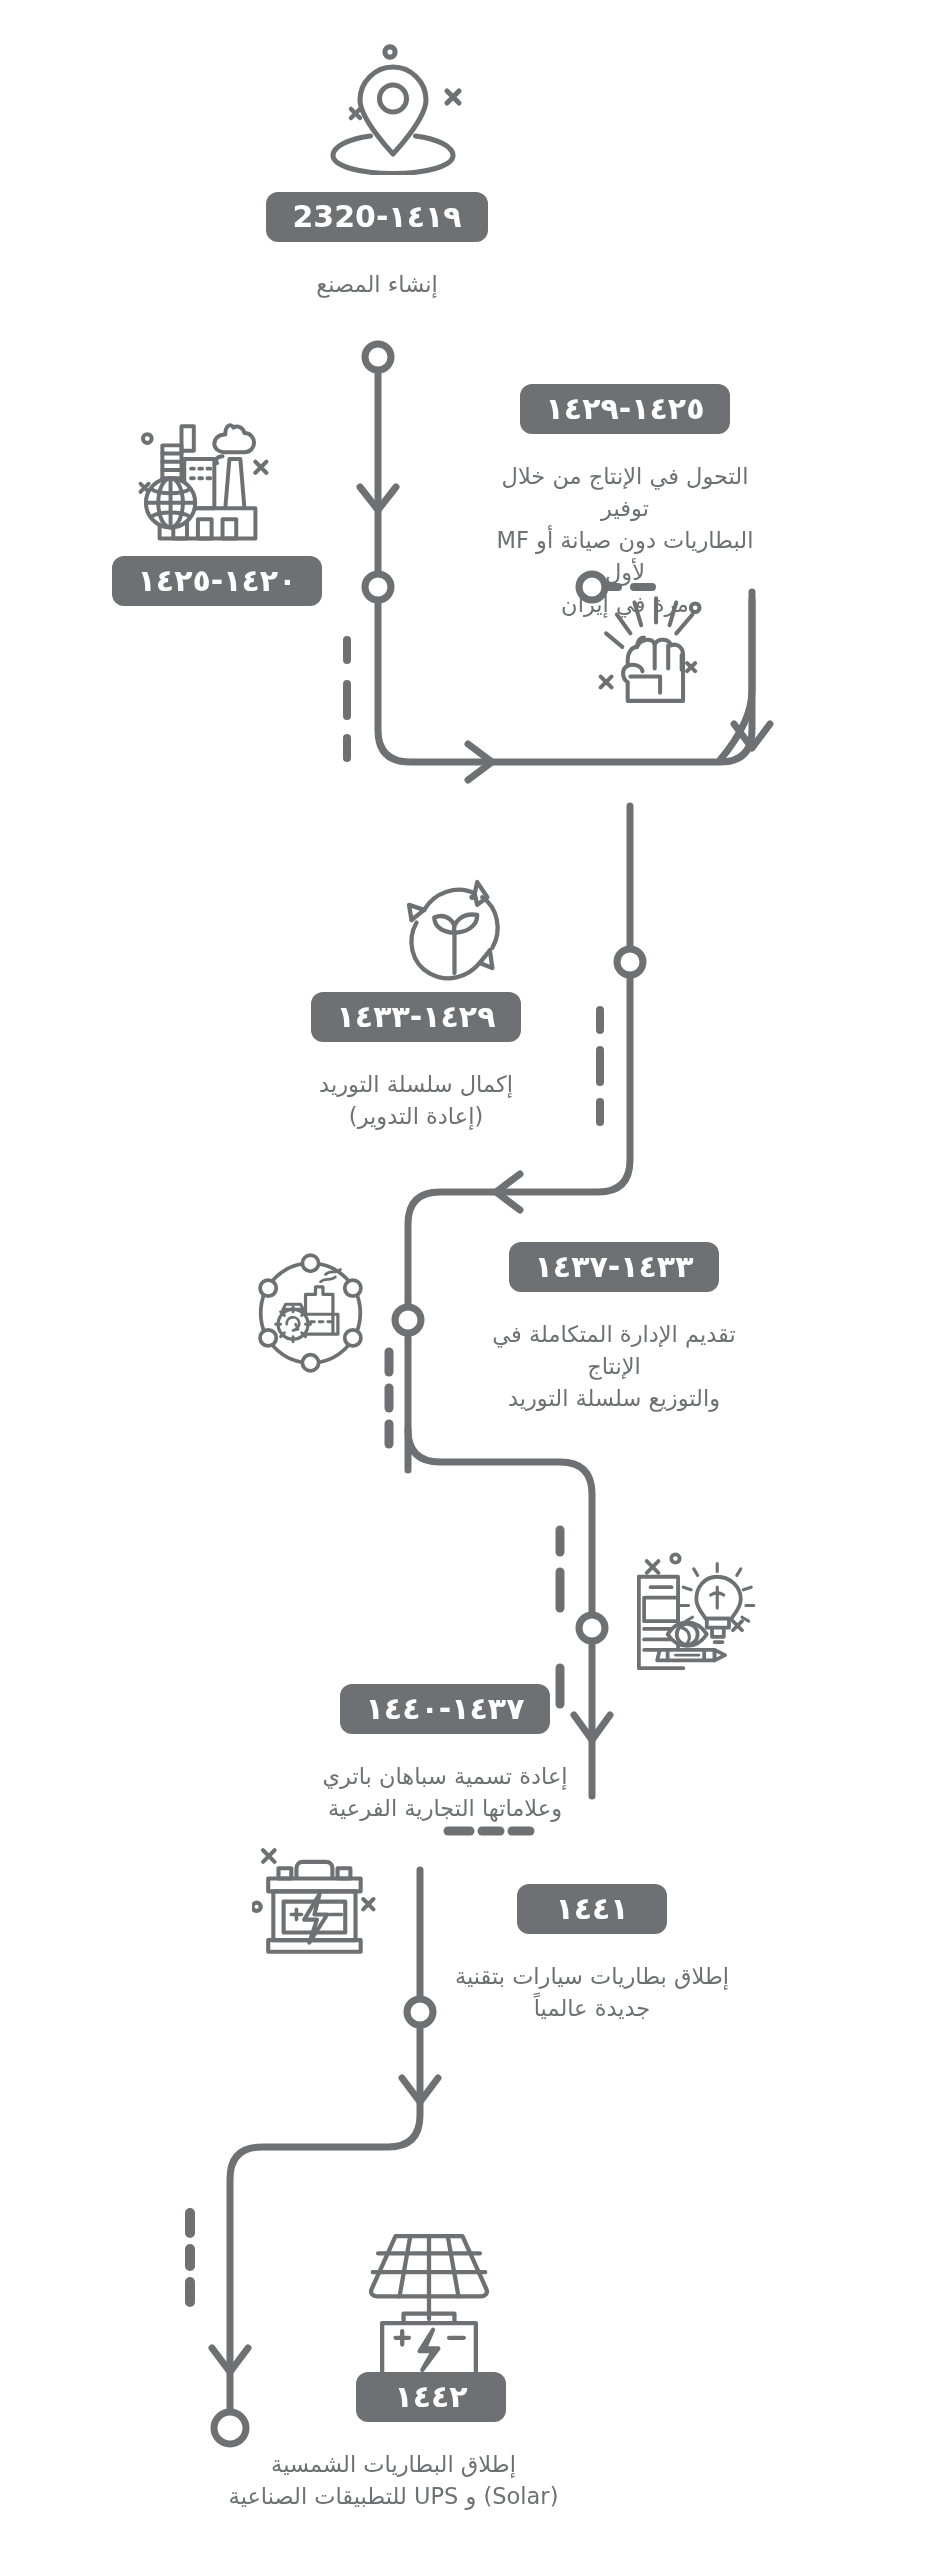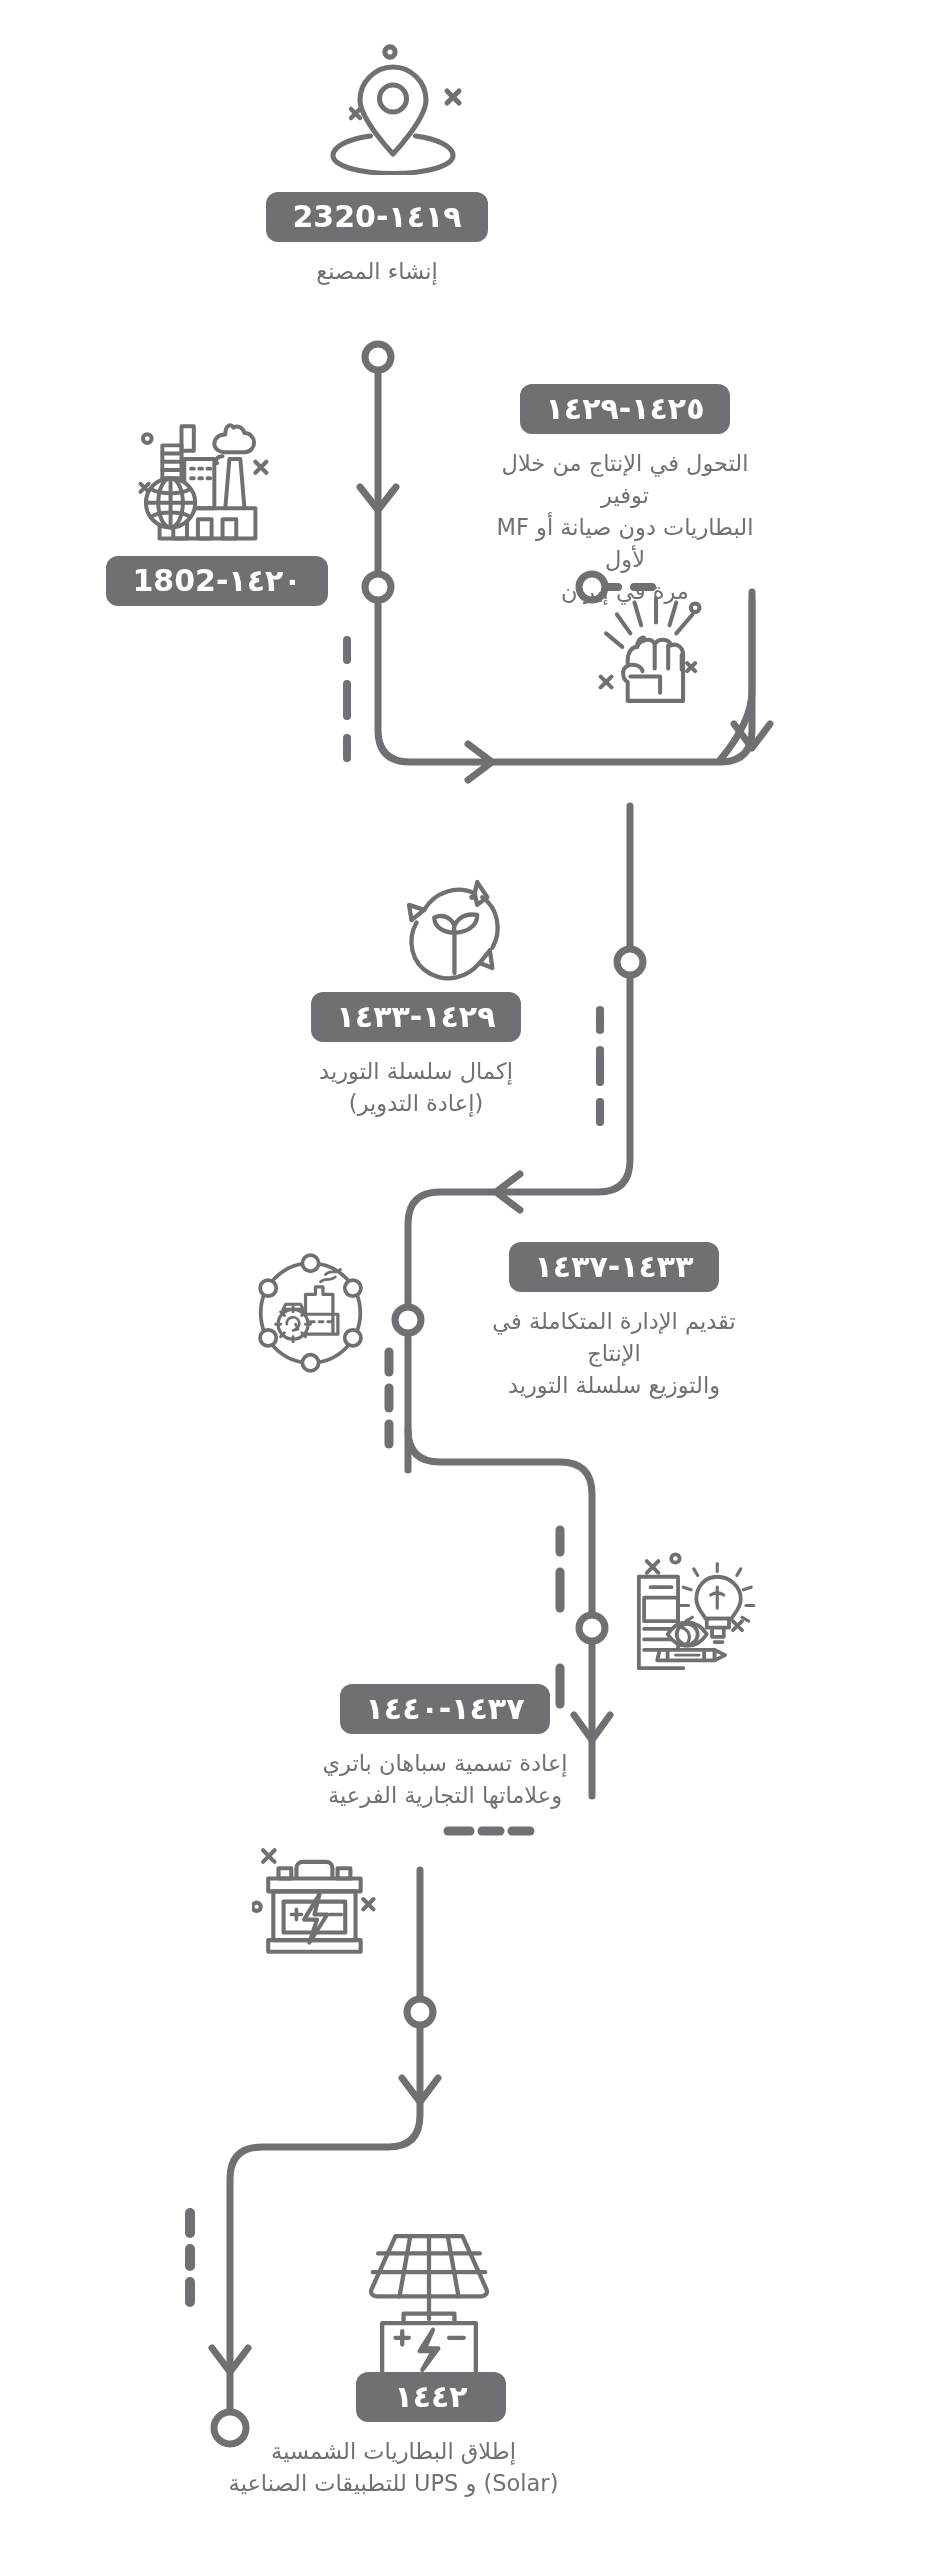--- a/index.html
+++ b/index.html
@@ -45,21 +45,21 @@
     display: flex;
     align-items: center;
     justify-content: center;
     font-size: 30px;
     height: 50px;
     padding: 0 26px;
     min-width: 150px;
     font-family: "DejaVu Sans", "Liberation Sans", sans-serif;
   }
   .desc {
-    margin-top: 14px;
+    margin-top: 27px;
     color: #6e7073;
     font-size: 22.5px;
     line-height: 1.42;
     text-align: center;
     direction: rtl;
     white-space: pre-line;
     font-family: "DejaVu Sans", "Liberation Sans", sans-serif;
   }
 </style>
 </head>
@@ -315,21 +315,21 @@
       <path d="M58,76 L48,92 L58,92 L50,106 L62,90 L52,90 Z" fill="#ffffff"></path>
     </svg>
   </div>
 
   <div class="milestone" style="left:248px; top:192px; width:258px;">
     <div class="year-pill">١٤١٩-2320</div>
     <div class="desc">إنشاء المصنع</div>
   </div>
 
   <div class="milestone" style="left:104px; top:556px; width:226px;">
-    <div class="year-pill">١٤٢٠-1802</div>
+    <div class="year-pill">١٤٢٠-١٤٢٥</div>
   </div>
 
   <div class="milestone" style="left:486px; top:384px; width:278px;">
     <div class="year-pill">١٤٢٥-١٤٢٩</div>
     <div class="desc">التحول في الإنتاج من خلال توفير
 البطاريات دون صيانة أو MF لأول
 مرة في إيران</div>
   </div>
 
   <div class="milestone" style="left:284px; top:992px; width:264px;">
@@ -343,20 +343,24 @@
     <div class="desc">تقديم الإدارة المتكاملة في الإنتاج
 والتوزيع سلسلة التوريد</div>
   </div>
 
   <div class="milestone" style="left:310px; top:1684px; width:270px;">
     <div class="year-pill">١٤٣٧-١٤٤٠</div>
     <div class="desc">إعادة تسمية سباهان باتري
 وعلاماتها التجارية الفرعية</div>
   </div>
 
+  <div class="milestone" style="left:444px; top:1884px; width:296px;">
+    <div class="year-pill">١٤٤١</div>
+    <div class="desc">إطلاق بطاريات سيارات بتقنية جديدة عالمياً</div>
+  </div>
 
   <div class="milestone" style="left:290px; top:2372px; width:282px;">
     <div class="year-pill">١٤٤٢</div>
     <div class="desc" style="width:430px; margin-left:-75px;">إطلاق البطاريات الشمسية
 (Solar) و UPS للتطبيقات الصناعية</div>
   </div>
 
 </div>
 
 </body></html>

